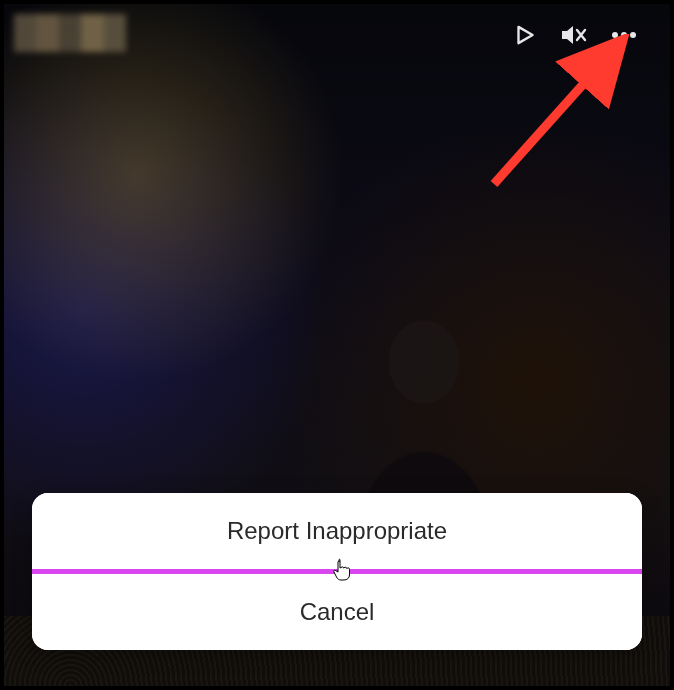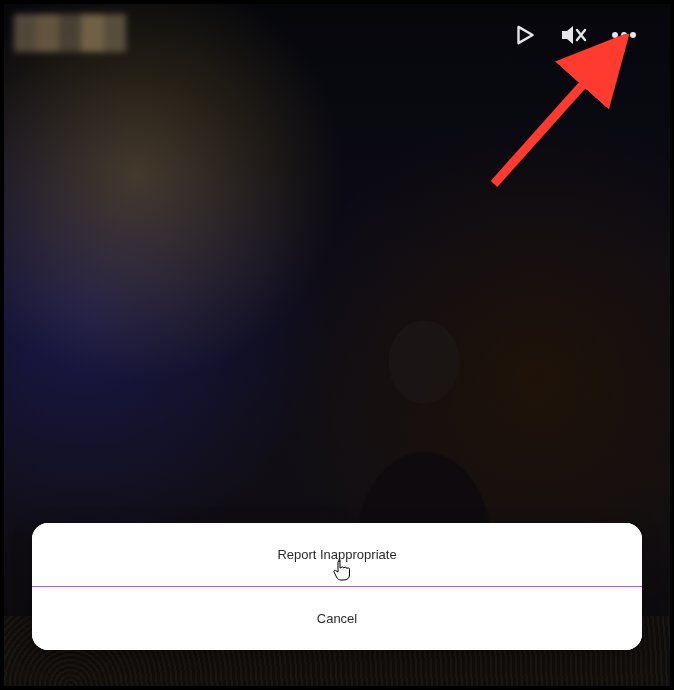--- a/index.html
+++ b/index.html
@@ -97,29 +97,29 @@
       background: #fff;
       border-radius: 16px;
       overflow: hidden;
       box-shadow: 0 4px 20px rgba(0,0,0,0.25);
     }
     .action-item {
       width: 100%;
       border: none;
       background: #fff;
       color: #2a2a2a;
-      font-size: 13px;
+      font-size: 24px;
       font-weight: 400;
       padding: 24px 0;
       cursor: pointer;
       text-align: center;
       display: block;
     }
     .action-item + .action-item {
-      border-top: 1px solid #d946ef;
+      border-top: 5px solid #d946ef;
     }
     .cursor-pointer {
       position: absolute;
       left: 328px;
       bottom: 104px;
       pointer-events: none;
     }
     .watermark {
       position: absolute;
       right: 14px;

